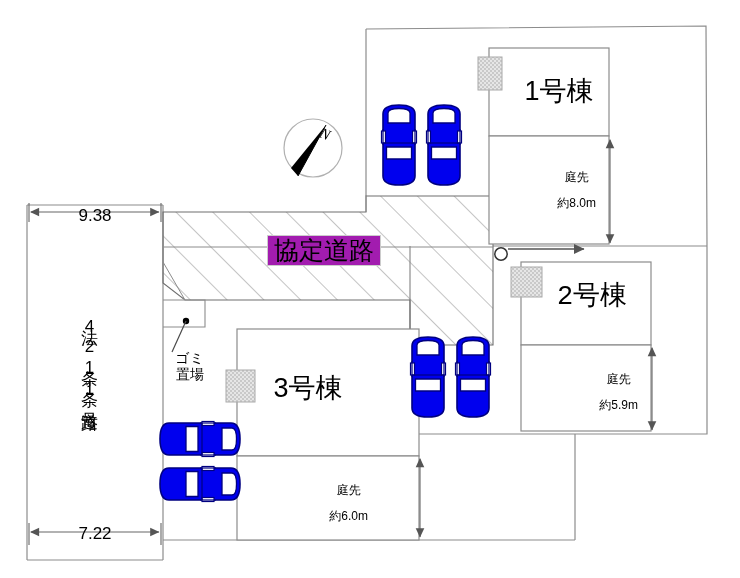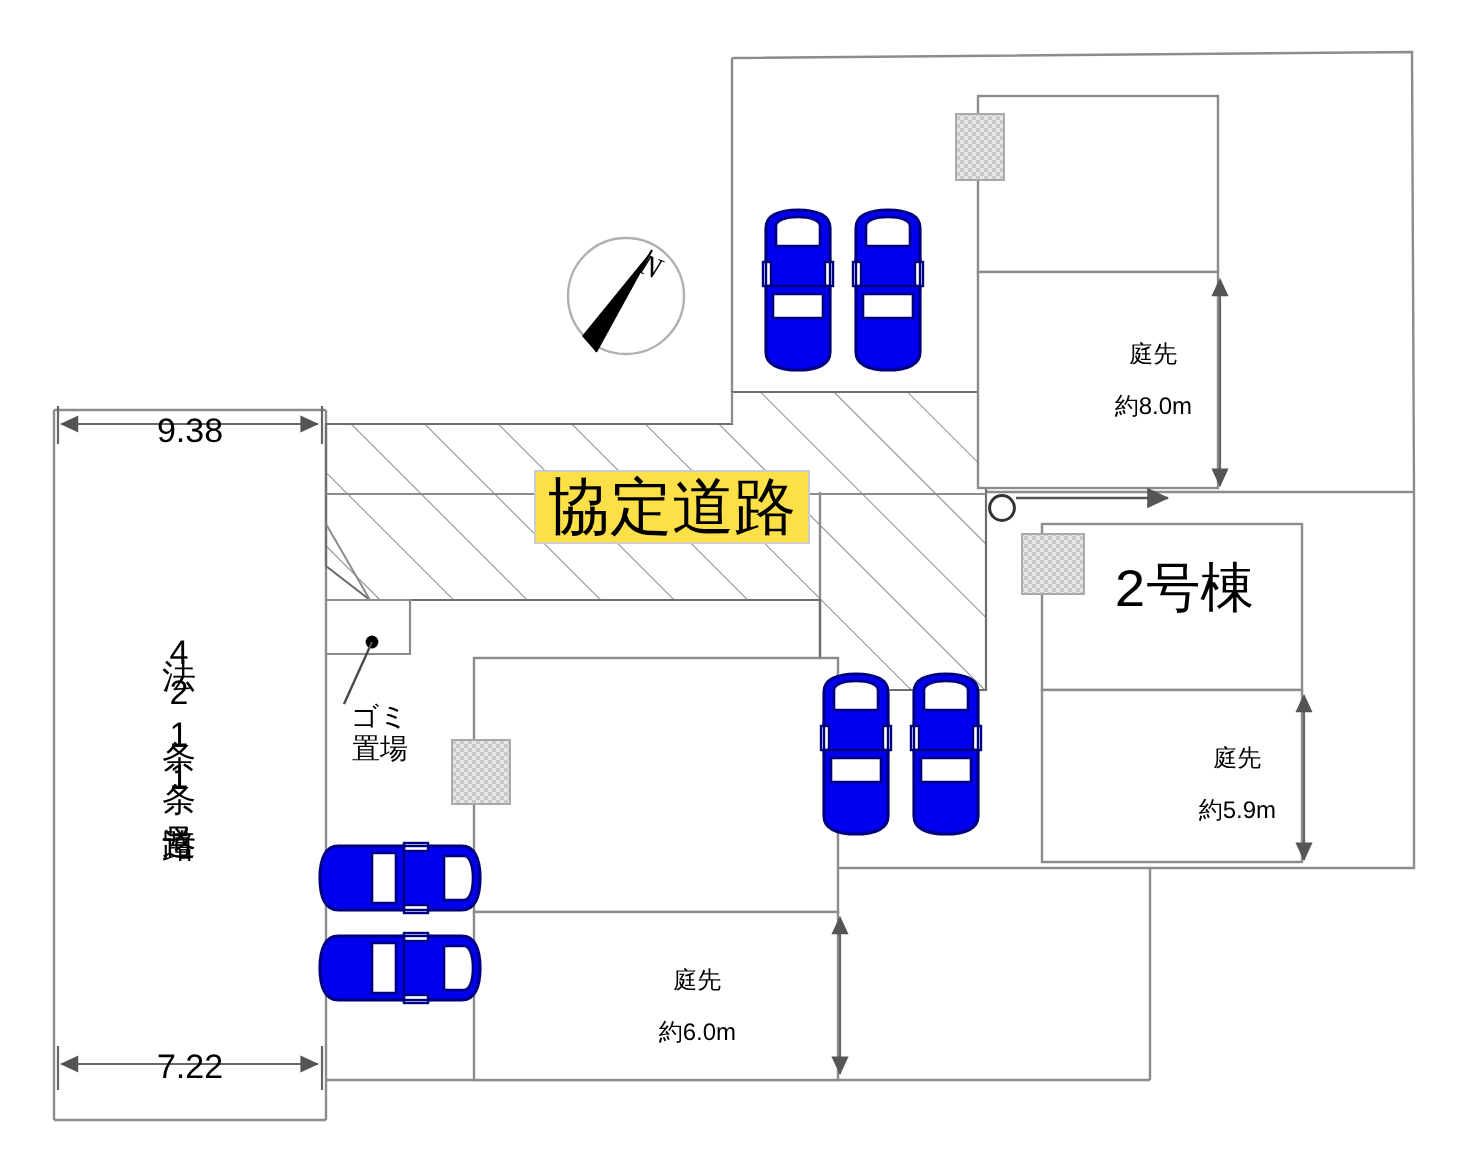--- a/index.html
+++ b/index.html
@@ -35,22 +35,22 @@
   }
   .lbl-house {
     font-size: 27px;
     font-weight: 400;
     letter-spacing: 0px;
   }
   .lbl-garden {
     font-size: 12px;
   }
   .lbl-road-main {
-    font-size: 31px;
-    background: #fde047;
+    font-size: 25px;
+    background: #a21caf;
     border: 1px solid #cccccc;
     padding: 1px 6px;
   }
   .lbl-dim {
     font-size: 17px;
     margin-top: 16px;
   }
   .lbl-gomi {
     font-size: 14px;
     line-height: 1.15;
@@ -194,33 +194,35 @@
       <line x1="161" y1="523" x2="161" y2="545" stroke="#666666"></line>
 
       <line x1="610" y1="140" x2="610" y2="243" marker-start="url(#arrTail)" marker-end="url(#arrHead)"></line>
 
       <line x1="652" y1="348" x2="652" y2="430" marker-start="url(#arrTail)" marker-end="url(#arrHead)"></line>
 
       <line x1="420" y1="459" x2="420" y2="537" marker-start="url(#arrTail)" marker-end="url(#arrHead)"></line>
     </g>
   </svg>
 
+  <div class="lbl lbl-house" style="left:509px; top:77px; width:100px;">1号棟</div>
 
   <div class="lbl lbl-garden" style="left:528px; top:158px; width:84px;">
     <span>庭先</span><br>
     <span>約8.0m</span>
   </div>
 
   <div class="lbl lbl-house" style="left:542px; top:283px; width:100px;font-family:Liberation Mono, monospace;">2号棟</div>
 
   <div class="lbl lbl-garden" style="left:570px; top:360px; width:84px;">
     <span>庭先</span><br>
     <span>約5.9m</span>
   </div>
 
+  <div class="lbl lbl-house" style="left:258px; top:374px; width:100px;">3号棟</div>
 
   <div class="lbl lbl-garden" style="left:300px; top:471px; width:84px;">
     <span>庭先</span><br>
     <span>約6.0m</span>
   </div>
 
   <div class="lbl lbl-road-main" style="left:267px; top:235px;">協定道路</div>
 
   <div class="lbl lbl-vert" style="left:81px; top:259px; height:200px;">法42条1条1号道路</div>
 

